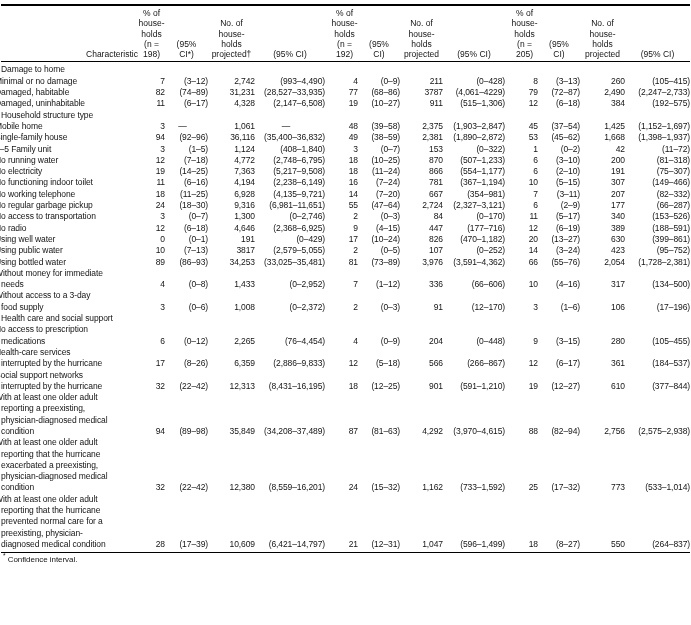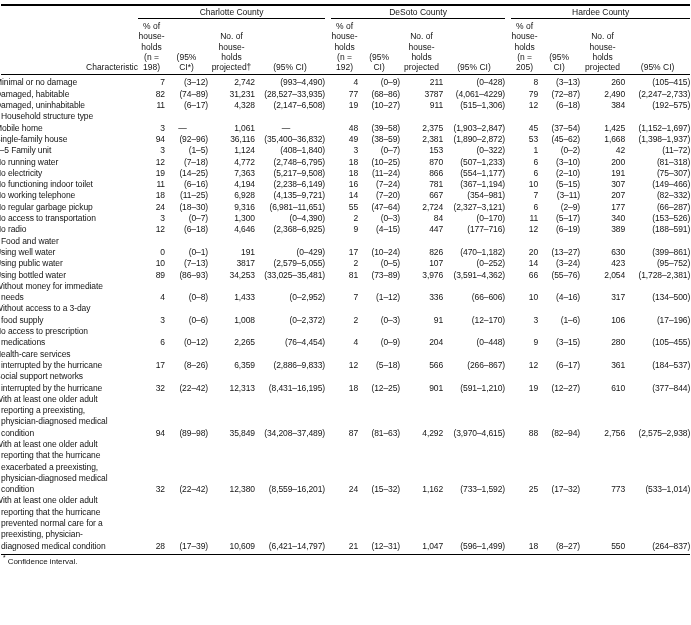--- a/index.html
+++ b/index.html
@@ -80,28 +80,20 @@
         <col style="width:42px">
         <col style="width:43px">
         <col style="width:62px">
       <col style="width:6px">
       <col style="width:27px">
         <col style="width:42px">
         <col style="width:45px">
         <col style="width:65px">
     </colgroup>
     <thead>
-      <tr class="counties">
-        <th></th>
-        <th class="county" colspan="4">Charlotte County</th>
-        <th></th>
-        <th class="county" colspan="4">DeSoto County</th>
-        <th></th>
-        <th class="county" colspan="4">Hardee County</th>
-      </tr>
       <tr class="colheads">
         <th class="charhead">Characteristic</th>
         <th>% of
 house-
 holds
 (n = 198)</th>
         <th>(95%
 CI*)</th>
         <th>No. of
 house-
@@ -129,20 +121,23 @@
 CI)</th>
         <th>No. of
 house-
 holds
 projected</th>
         <th>(95% CI)</th>
       </tr>
     </thead>
     <tbody>
         <tr>
+          <td colspan="15" class="section">Damage to home</td>
+        </tr>
+        <tr>
           <td class="rowlabel">Minimal or no damage</td>
           <td class="num">7</td>
           <td class="num">(3–12)</td>
           <td class="num">2,742</td>
           <td class="num">(993–4,490)</td>
           <td class="spacer"></td>
           <td class="num">4</td>
           <td class="num">(0–9)</td>
           <td class="num">211</td>
           <td class="num">(0–428)</td>
@@ -323,21 +318,21 @@
           <td class="num">6</td>
           <td class="num">(2–9)</td>
           <td class="num">177</td>
           <td class="num">(66–287)</td>
         </tr>
         <tr>
           <td class="rowlabel">No access to transportation</td>
           <td class="num">3</td>
           <td class="num">(0–7)</td>
           <td class="num">1,300</td>
-          <td class="num">(0–4,390)</td>
+          <td class="num">(0–2,746)</td>
           <td class="spacer"></td>
           <td class="num">2</td>
           <td class="num">(0–3)</td>
           <td class="num">84</td>
           <td class="num">(0–170)</td>
           <td class="spacer"></td>
           <td class="num">11</td>
           <td class="num">(5–17)</td>
           <td class="num">340</td>
           <td class="num">(153–526)</td>
@@ -351,23 +346,20 @@
           <td class="spacer"></td>
           <td class="num">9</td>
           <td class="num">(4–15)</td>
           <td class="num">447</td>
           <td class="num">(177–716)</td>
           <td class="spacer"></td>
           <td class="num">12</td>
           <td class="num">(6–19)</td>
           <td class="num">389</td>
           <td class="num">(188–591)</td>
-        </tr>
-        <tr>
-          <td colspan="15" class="section">Food and water</td>
         </tr>
         <tr>
           <td class="rowlabel">Using well water</td>
           <td class="num">0</td>
           <td class="num">(0–1)</td>
           <td class="num">191</td>
           <td class="num">(0–429)</td>
           <td class="spacer"></td>
           <td class="num">17</td>
           <td class="num">(10–24)</td>
@@ -441,20 +433,23 @@
           <td class="spacer"></td>
           <td class="num">2</td>
           <td class="num">(0–3)</td>
           <td class="num">91</td>
           <td class="num">(12–170)</td>
           <td class="spacer"></td>
           <td class="num">3</td>
           <td class="num">(1–6)</td>
           <td class="num">106</td>
           <td class="num">(17–196)</td>
+        </tr>
+        <tr>
+          <td colspan="15" class="section">Health care and social support</td>
         </tr>
         <tr>
           <td class="rowlabel">No access to prescription
 medications</td>
           <td class="num">6</td>
           <td class="num">(0–12)</td>
           <td class="num">2,265</td>
           <td class="num">(76–4,454)</td>
           <td class="spacer"></td>
           <td class="num">4</td>

